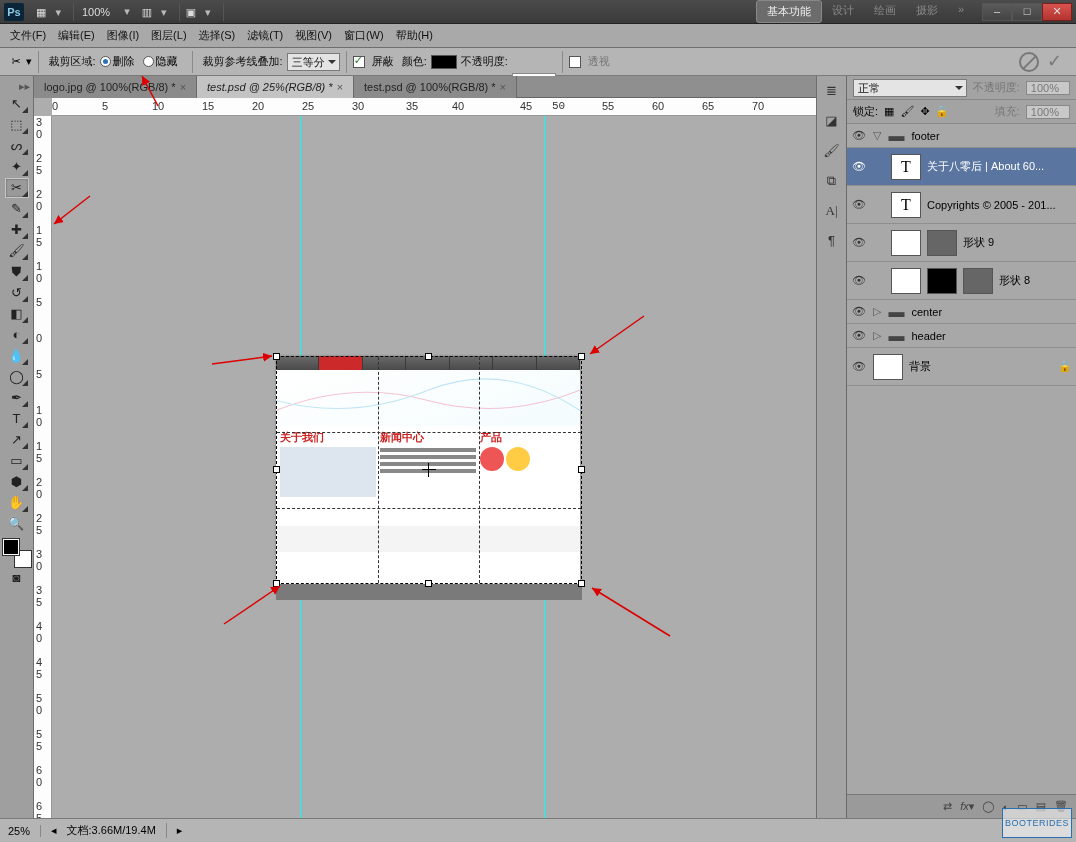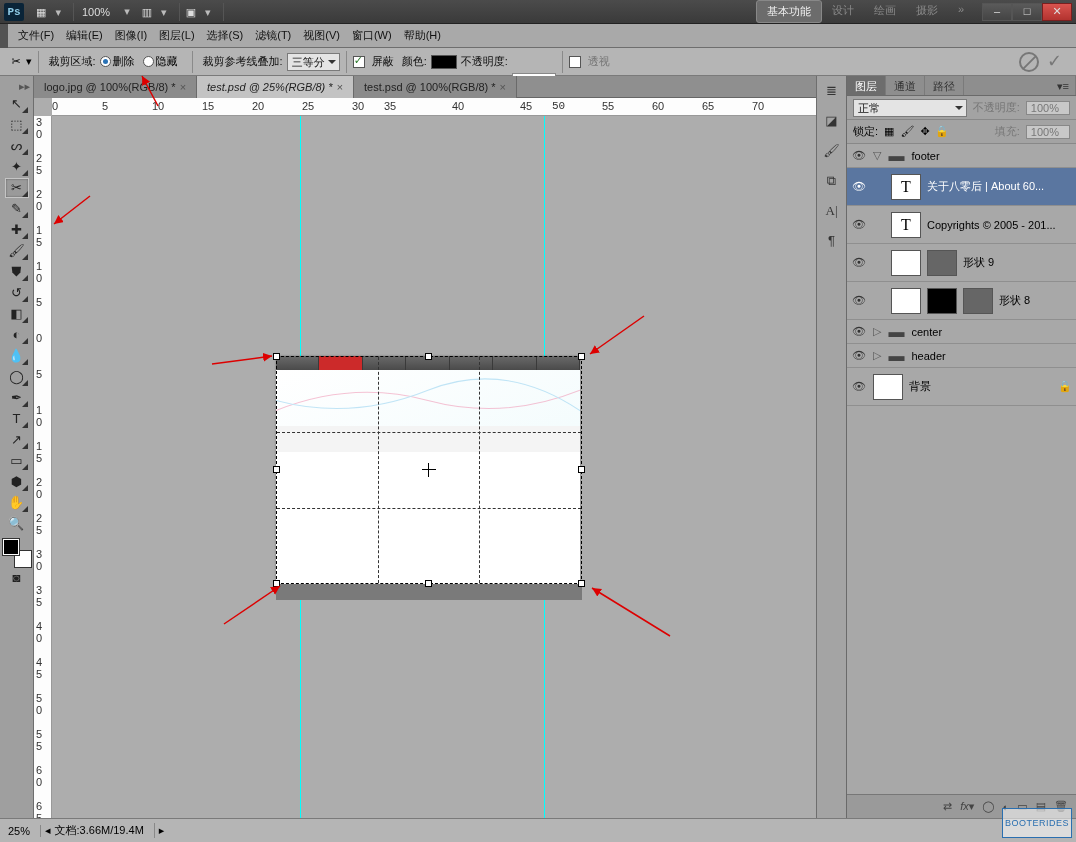--- a/index.html
+++ b/index.html
@@ -1,33 +1,33 @@
 <!DOCTYPE html>
 <html><head>
 <meta charset="utf-8">
 <style>
 * { margin: 0; padding: 0; box-sizing: border-box; font-family: "Microsoft YaHei", Tahoma, Arial, sans-serif; font-size: 11px; user-select: none; }
 body { width: 1076px; height: 842px; background: #535353; overflow: hidden; position: relative; }
 
 
 .title-bar { height: 24px; background: linear-gradient(#4b4b4b,#3a3a3a); display: flex; align-items: center; padding: 0 4px; border-bottom: 1px solid #222; }
-.title-bar .ps-logo { width: 20px; height: 18px; background: #0a2438; color: #8ecae6; text-align: center; line-height: 18px; font-weight: bold; border-radius: 2px; margin-right: 6px; font-family: Liberation Mono, monospace; }
+.title-bar .ps-logo { width: 20px; height: 18px; background: #0a2438; color: #8ecae6; text-align: center; line-height: 18px; font-weight: bold; border-radius: 2px; margin-right: 6px; }
 .title-bar .tb-btn { padding: 0 6px; color: #ddd; height: 18px; line-height: 18px; border-right: 1px solid #555; }
 .title-bar .zoom-val { padding: 0 8px; color: #ddd; }
 .title-bar .tri { color: #bbb; margin: 0 6px; }
 .title-bar .spacer { flex: 1; }
 .workspace-switch { display: flex; }
 .workspace-switch div { padding: 3px 10px; color: #888; }
 .workspace-switch .active { background: #6c6c6c; color: #eee; border: 1px solid #888; border-radius: 3px; }
 .win-controls { display: flex; margin-left: 8px; gap: 0; }
 .win-controls div { width: 30px; height: 18px; border: 1px solid #555; background: linear-gradient(#5a5a5a,#444); color: #ddd; text-align: center; line-height: 15px; }
 .win-controls .close { background: linear-gradient(#d9544f,#b3332f); border-color: #7a1f1f; }
 
 
-.menu-bar { height: 24px; background: #a9a9a9; display: flex; align-items: center; padding: 0 4px; border-bottom: 1px solid #6e6e6e; margin-left: 8px; }
+.menu-bar { height: 24px; background: #a9a9a9; display: flex; align-items: center; padding: 0 4px; border-bottom: 1px solid #6e6e6e; }
 .menu-bar .item { padding: 0 6px; color: #111; }
 
 
 .options-bar { height: 28px; background: #b5b5b5; display: flex; align-items: center; padding: 0 6px; border-bottom: 1px solid #7a7a7a; position: relative; }
 .options-bar .sep { width: 1px; background: #8a8a8a; height: 22px; margin: 0 6px; }
 .opt-label { color: #111; padding: 0 4px; }
 .radio { display: inline-flex; align-items: center; margin-right: 8px; }
 .radio .dot { width: 11px; height: 11px; border: 1px solid #555; border-radius: 50%; background: #fff; margin-right: 2px; display: flex; align-items: center; justify-content: center; }
 .radio.checked .dot::after { content: ""; width: 5px; height: 5px; border-radius: 50%; background: #2a72b5; }
 .select { border: 1px solid #7a7a7a; background: #e4e4e4; height: 18px; padding: 0 14px 0 4px; position: relative; color: #111; line-height: 16px; }
@@ -115,21 +115,21 @@
 .layer .thumb.mini { width: 30px; height: 26px; }
 .layer .mask { width: 30px; height: 26px; background: #fff; border: 1px solid #555; }
 .layer .mask.black { background: #000; }
 .layer .mask.grey { background: #666; }
 .layer .name { flex: 1; white-space: nowrap; overflow: hidden; text-overflow: ellipsis; font-size: 11px; }
 .layer .lock { color: #333; }
 .layer .tri { color: #555; }
 .panel-footer { height: 24px; background: #9a9a9a; border-top: 1px solid #777; display: flex; align-items: center; justify-content: flex-end; gap: 8px; padding: 0 8px; color: #444; }
 
 
-.status-bar { height: 24px; background: #b5b5b5; border-top: 1px solid #7a7a7a; display: flex; align-items: center; padding: 0 8px; gap: 4px; }
+.status-bar { height: 24px; background: #b5b5b5; border-top: 1px solid #7a7a7a; display: flex; align-items: center; padding: 0 8px; gap: 10px; }
 .status-bar .slot { border-right: 1px solid #888; padding-right: 10px; }
 .watermark { position: absolute; right: 4px; bottom: 4px; color: #2a6fb0; font-size: 9px; border: 1px solid #2a6fb0; padding: 9px 2px; background: #fff8; letter-spacing: .5px; }
 </style>
 </head>
 <body>
 
 <div class="title-bar">
   <div class="ps-logo">Ps</div>
   <div class="tb-btn">▦ <span class="tri">▾</span></div>
   <div class="zoom-val">100%</div>
@@ -243,21 +243,21 @@
         </div>
     </div>
     <div class="ruler-h" id="rh">
         <span style="left: 0px;">0</span>
         <span style="left: 50px;">5</span>
         <span style="left: 100px;">10</span>
         <span style="left: 150px;">15</span>
         <span style="left: 200px;">20</span>
         <span style="left: 250px;">25</span>
         <span style="left: 300px;">30</span>
-        <span style="left: 332px;">35</span>
+        <span style="left: 354px;">35</span>
         <span style="left: 400px;">40</span>
         <span style="left: 468px;">45</span>
         <span style="left: 500px; font-family: Liberation Mono, monospace;">50</span>
         <span style="left: 550px;">55</span>
         <span style="left: 600px;">60</span>
         <span style="left: 650px;">65</span>
         <span style="left: 700px;">70</span>
       </div>
     <div class="canvas-row">
       <div class="ruler-v" id="rv">
@@ -295,20 +295,28 @@
               <div></div>
               <div></div>
               <div></div>
             </div>
           <div class="banner">
               <svg class="wave" viewBox="0 0 300 56">
                 <path d="M0 40 Q75 10 150 30 T300 20" stroke="#e8a" fill="none"></path>
                 <path d="M0 30 Q75 50 150 20 T300 40" stroke="#8ce" fill="none"></path>
               </svg>
             </div>
+          <div class="body">
+            <div class="col"><b style="color:#c22;">关于我们</b><div style="height:50px;background:#dde6ee;margin-top:2px;"></div></div>
+            <div class="col"><b style="color:#c22;">新闻中心</b><div style="height:4px;background:#888;margin:3px 0;"></div><div style="height:4px;background:#888;margin:3px 0;"></div><div style="height:4px;background:#888;margin:3px 0;"></div><div style="height:4px;background:#888;margin:3px 0;"></div></div>
+            <div class="col"><b style="color:#c22;">产品</b><div style="display:flex;gap:2px;margin-top:2px;">
+                  <div style="width:24px;height:24px;background:#e55;border-radius:50%;"></div>
+                  <div style="width:24px;height:24px;background:#fc4;border-radius:50%;"></div>
+                </div></div>
+          </div>
           <div class="footer"></div>
         </div>
         <div class="dim-strip"></div>
 
         <div class="crop-box" style="left:224px;top:240px;width:306px;height:228px;">
           <div class="crop-vline" style="left:33.3%;"></div>
             <div class="crop-vline" style="left:66.6%;"></div>
           <div class="crop-hline" style="top:33.3%;"></div>
             <div class="crop-hline" style="top:66.6%;"></div>
           <div class="handle" style="left:-4px;top:-4px;"></div>
@@ -341,26 +349,20 @@
   <div class="dock">
     <div class="ico">≣</div>
     <div class="ico">◪</div>
     <div class="ico">🖌</div>
     <div class="ico">⧉</div>
     <div class="ico" style="font-family:Georgia;">A|</div>
     <div class="ico">¶</div>
   </div>
 
   <div class="panels">
-    <div class="panel-tabs">
-      <div class="active">图层</div>
-      <div>通道</div>
-      <div>路径</div>
-      <div class="menu">▾≡</div>
-    </div>
     <div class="panel-row">
       <div class="select" style="flex:1;">正常</div>
       <span class="disabled">不透明度:</span>
       <span class="val">100%</span>
     </div>
     <div class="panel-row">
       <span>锁定:</span>
       <span>▦</span>
       <span>🖌</span>
       <span>✥</span>

